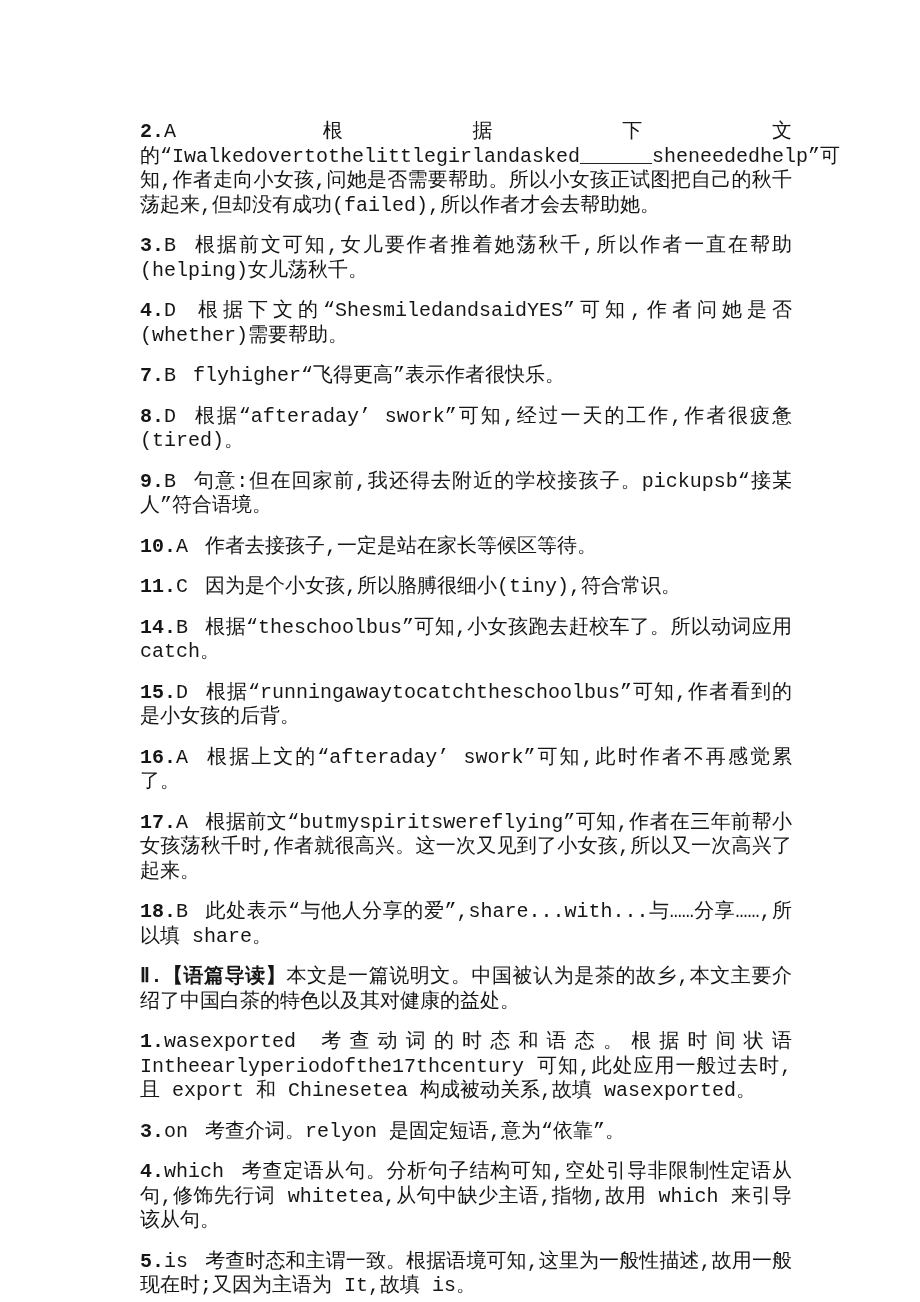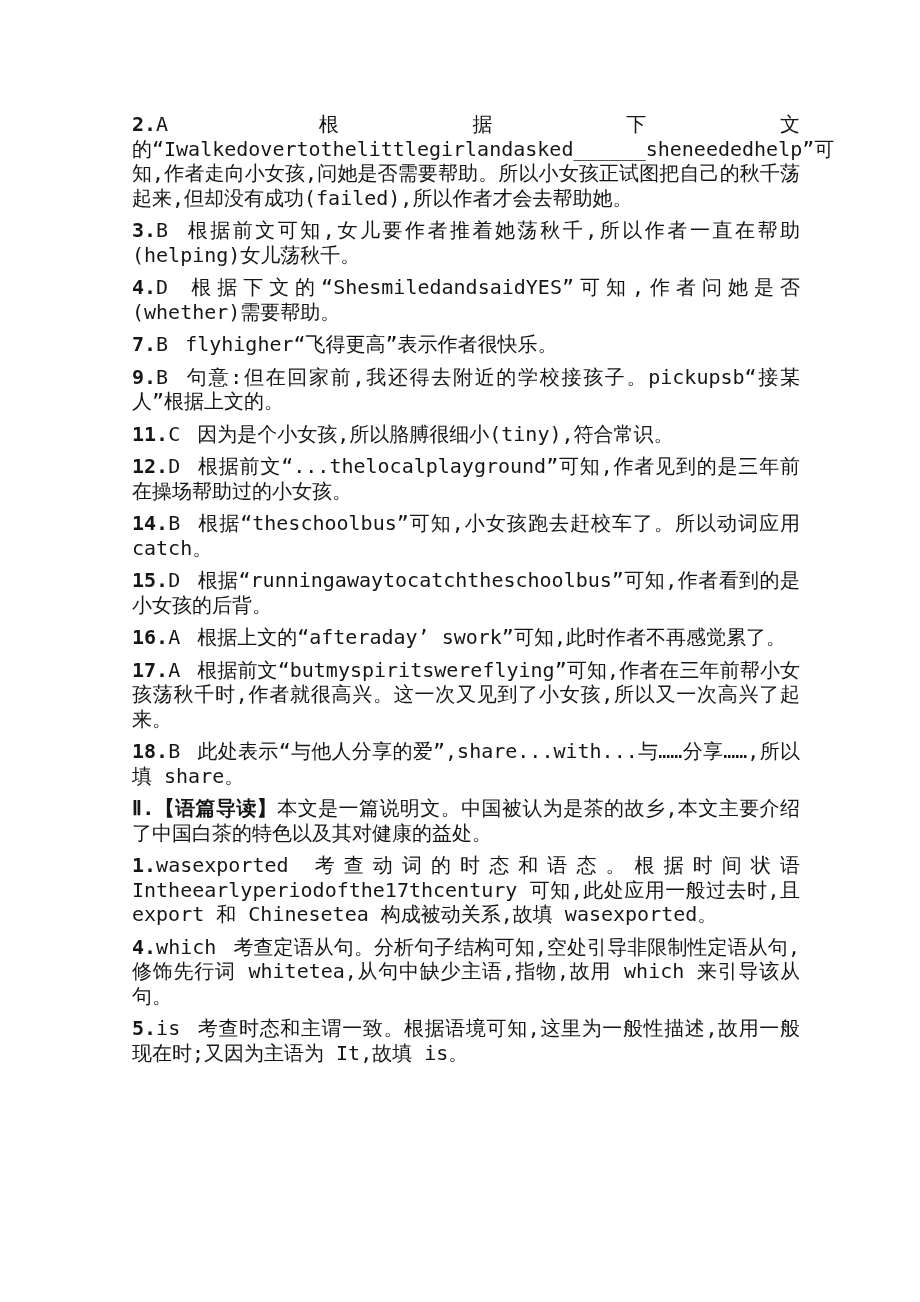--- a/index.html
+++ b/index.html
@@ -18,22 +18,23 @@
     left: 124px;
     top: 104px;
     width: 684px;
     color: #161616;
     font-family: "DejaVu Sans Mono", "Liberation Serif", serif;
     font-size: 20px;
     line-height: 24.5px;
     text-align: justify;
   }
   p.item {
-    margin: 8px;
+    margin: 16px;
     padding: 0;
+    font-family: Liberation Mono, monospace;
   }
   .num {
     font-weight: 700;
   }
   .tag {
     font-weight: 700;
   }
   .ans {
     margin-right: 0.85em;
   }
@@ -46,45 +47,47 @@
   <p class="item"><span class="num">2.</span><span class="ans">A</span><span class="txt">根据下文的“Iwalkedovertothelittlegirlandasked______sheneededhelp”可知,作者走向小女孩,问她是否需要帮助。所以小女孩正试图把自己的秋千荡起来,但却没有成功(failed),所以作者才会去帮助她。</span></p>
 
   <p class="item"><span class="num">3.</span><span class="ans">B</span><span class="txt">根据前文可知,女儿要作者推着她荡秋千,所以作者一直在帮助(helping)女儿荡秋千。</span></p>
 
   <p class="item"><span class="num">4.</span><span class="ans">D</span><span class="txt">根据下文的“ShesmiledandsaidYES”可知,作者问她是否(whether)需要帮助。</span></p>
 
 
 
   <p class="item"><span class="num">7.</span><span class="ans">B</span><span class="txt">flyhigher“飞得更高”表示作者很快乐。</span></p>
 
+  <p class="item"><span class="num">8.</span><span class="ans">D</span><span class="txt">根据“afteraday’ swork”可知,经过一天的工作,作者很疲惫(tired)。</span></p>
 
-  <p class="item"><span class="num">9.</span><span class="ans">B</span><span class="txt">句意:但在回家前,我还得去附近的学校接孩子。pickupsb“接某人”根据上文的。</span></p>
+  <p class="item"><span class="num">9.</span><span class="ans">B</span><span class="txt">句意:但在回家前,我还得去附近的学校接孩子。pickupsb“接某人”符合语境。</span></p>
 
+  <p class="item"><span class="num">10.</span><span class="ans">A</span><span class="txt">作者去接孩子,一定是站在家长等候区等待。</span></p>
 
   <p class="item"><span class="num">11.</span><span class="ans">C</span><span class="txt">因为是个小女孩,所以胳膊很细小(tiny),符合常识。</span></p>
 
-  <p class="item"><span class="num">12.</span><span class="ans">D</span><span class="txt">根据前文“...thelocalplayground”可知,作者见到的是三年前在操场帮助过的小女孩。</span></p>
 
 
   <p class="item"><span class="num">14.</span><span class="ans">B</span><span class="txt">根据“theschoolbus”可知,小女孩跑去赶校车了。所以动词应用 catch。</span></p>
 
   <p class="item"><span class="num">15.</span><span class="ans">D</span><span class="txt">根据“runningawaytocatchtheschoolbus”可知,作者看到的是小女孩的后背。</span></p>
 
   <p class="item"><span class="num">16.</span><span class="ans">A</span><span class="txt">根据上文的“afteraday’ swork”可知,此时作者不再感觉累了。</span></p>
 
   <p class="item"><span class="num">17.</span><span class="ans">A</span><span class="txt">根据前文“butmyspiritswereflying”可知,作者在三年前帮小女孩荡秋千时,作者就很高兴。这一次又见到了小女孩,所以又一次高兴了起来。</span></p>
 
   <p class="item"><span class="num">18.</span><span class="ans">B</span><span class="txt">此处表示“与他人分享的爱”,share...with...与……分享……,所以填 share。</span></p>
 
 
 
   <p class="item"><span class="num">Ⅱ.</span><span class="tag">【语篇导读】</span><span class="txt">本文是一篇说明文。中国被认为是茶的故乡,本文主要介绍了中国白茶的特色以及其对健康的益处。</span></p>
 
   <p class="item"><span class="num">1.</span><span class="ans">wasexported</span><span class="txt">考查动词的时态和语态。根据时间状语 Intheearlyperiodofthe17thcentury 可知,此处应用一般过去时,且 export 和 Chinesetea 构成被动关系,故填 wasexported。</span></p>
 
 
+  <p class="item"><span class="num">3.</span><span class="ans">on</span><span class="txt">考查介词。relyon 是固定短语,意为“依靠”。</span></p>
 
   <p class="item"><span class="num">4.</span><span class="ans">which</span><span class="txt">考查定语从句。分析句子结构可知,空处引导非限制性定语从句,修饰先行词 whitetea,从句中缺少主语,指物,故用 which 来引导该从句。</span></p>
 
   <p class="item"><span class="num">5.</span><span class="ans">is</span><span class="txt">考查时态和主谓一致。根据语境可知,这里为一般性描述,故用一般现在时;又因为主语为 It,故填 is。</span></p>
 
 </div>
 </div>
 
 </body></html>

